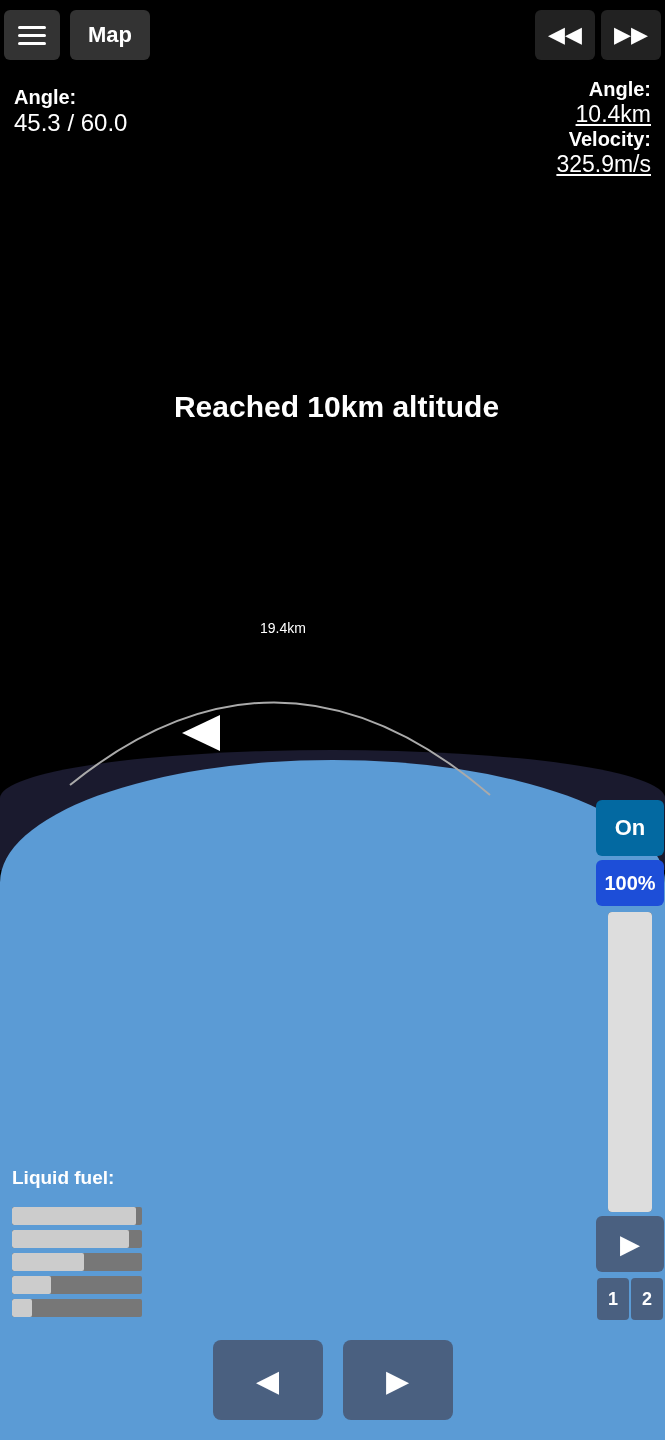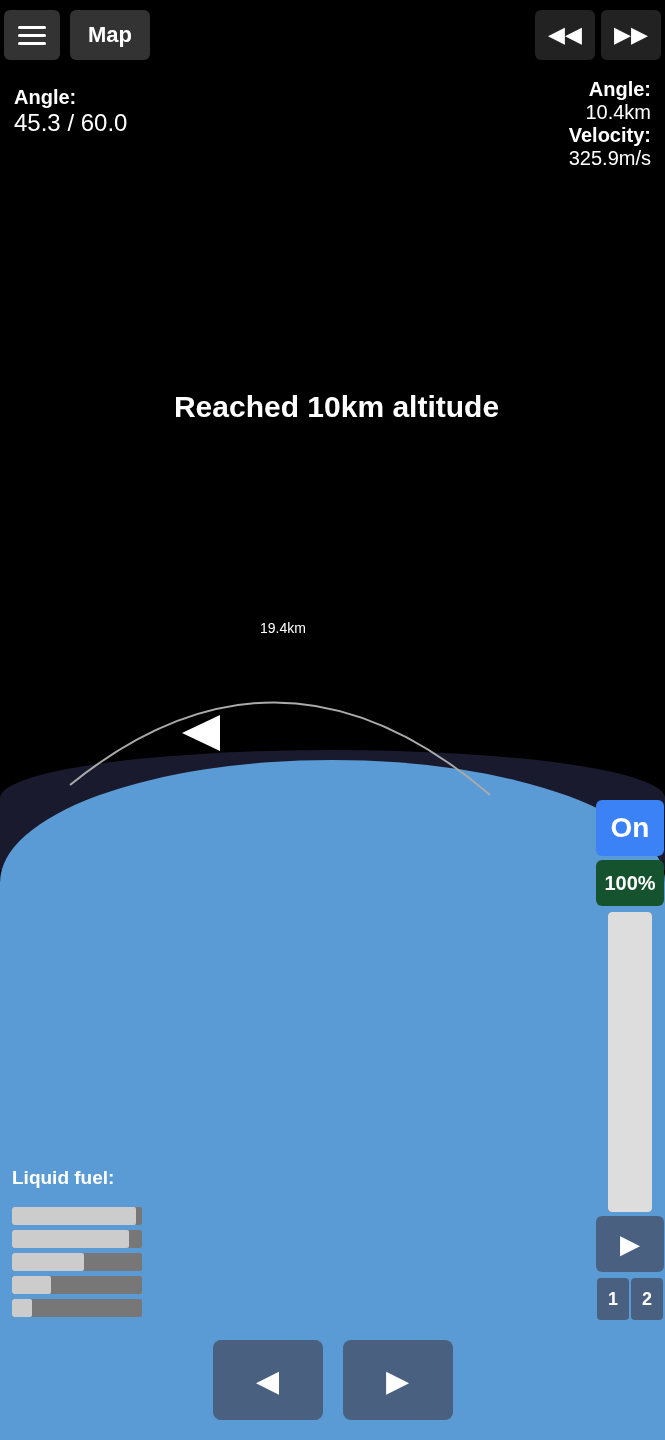--- a/index.html
+++ b/index.html
@@ -98,21 +98,22 @@
       top: 78px;
       right: 14px;
       text-align: right;
       z-index: 10;
     }
     #stats-right .label {
       font-size: 20px;
       font-weight: bold;
     }
     #stats-right .value {
-      font-size: 20px;
+      font-size: 23px;
+      text-decoration: underline;
     }
 
     
     #achievement {
       position: absolute;
       top: 390px;
       left: 8px; right: 0;
       text-align: center;
       font-size: 30px;
       font-weight: bold;
@@ -189,32 +190,32 @@
       width: 70px;
       display: flex;
       flex-direction: column;
       align-items: center;
       gap: 4px;
       z-index: 20;
     }
     .on-btn {
       width: 68px;
       height: 56px;
-      background: #3b82f6;
-      border: none;
-      border-radius: 6px;
-      color: #fff;
-      font-size: 28px;
+      background: #0369a1;
+      border: none;
+      border-radius: 6px;
+      color: #fff;
+      font-size: 22px;
       font-weight: bold;
       cursor: pointer;
     }
     .pct-label {
       width: 68px;
       height: 46px;
-      background: #14532d;
+      background: #1d4ed8;
       border-radius: 6px;
       display: flex;
       align-items: center;
       justify-content: center;
       font-size: 20px;
       font-weight: bold;
       color: #fff;
     }
     .throttle-track {
       width: 44px;

